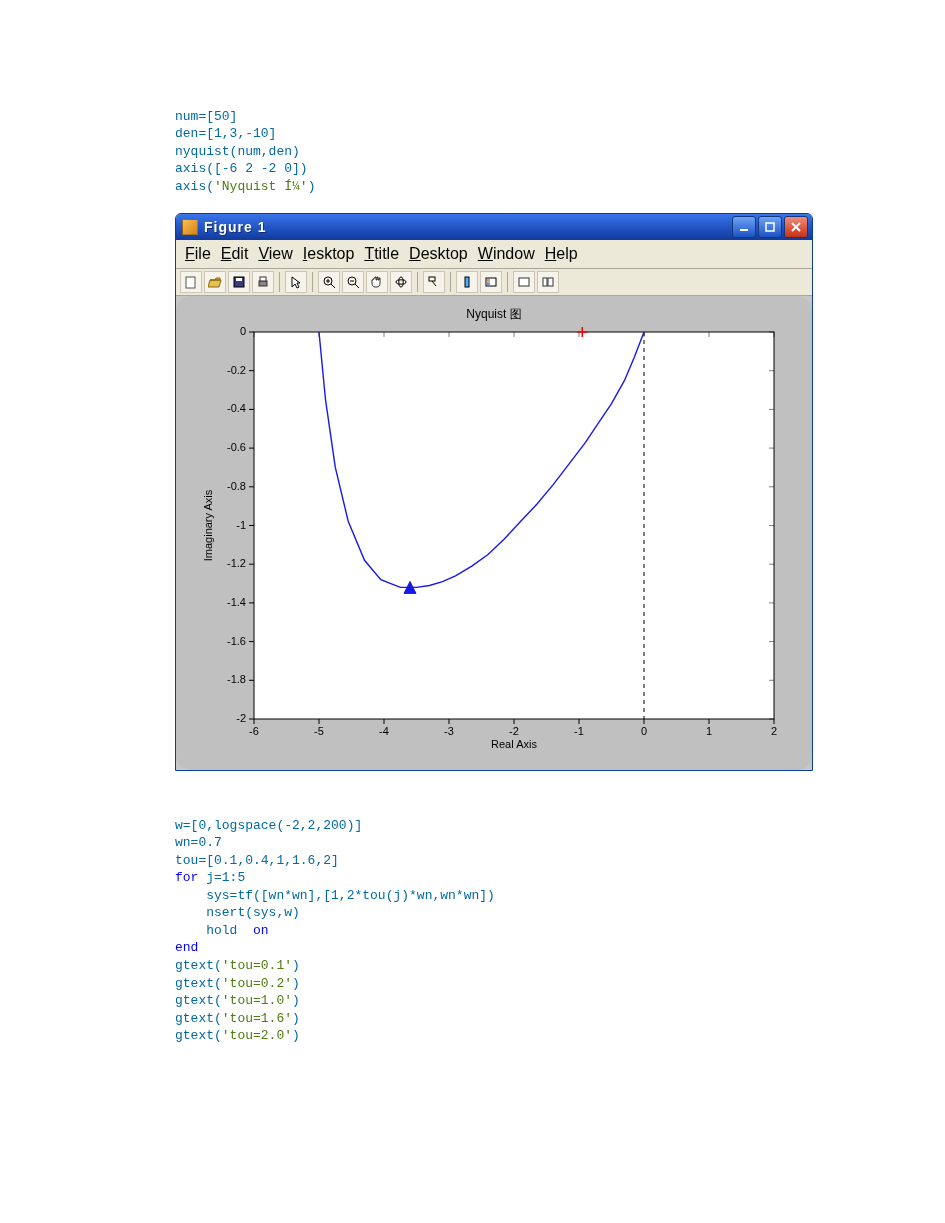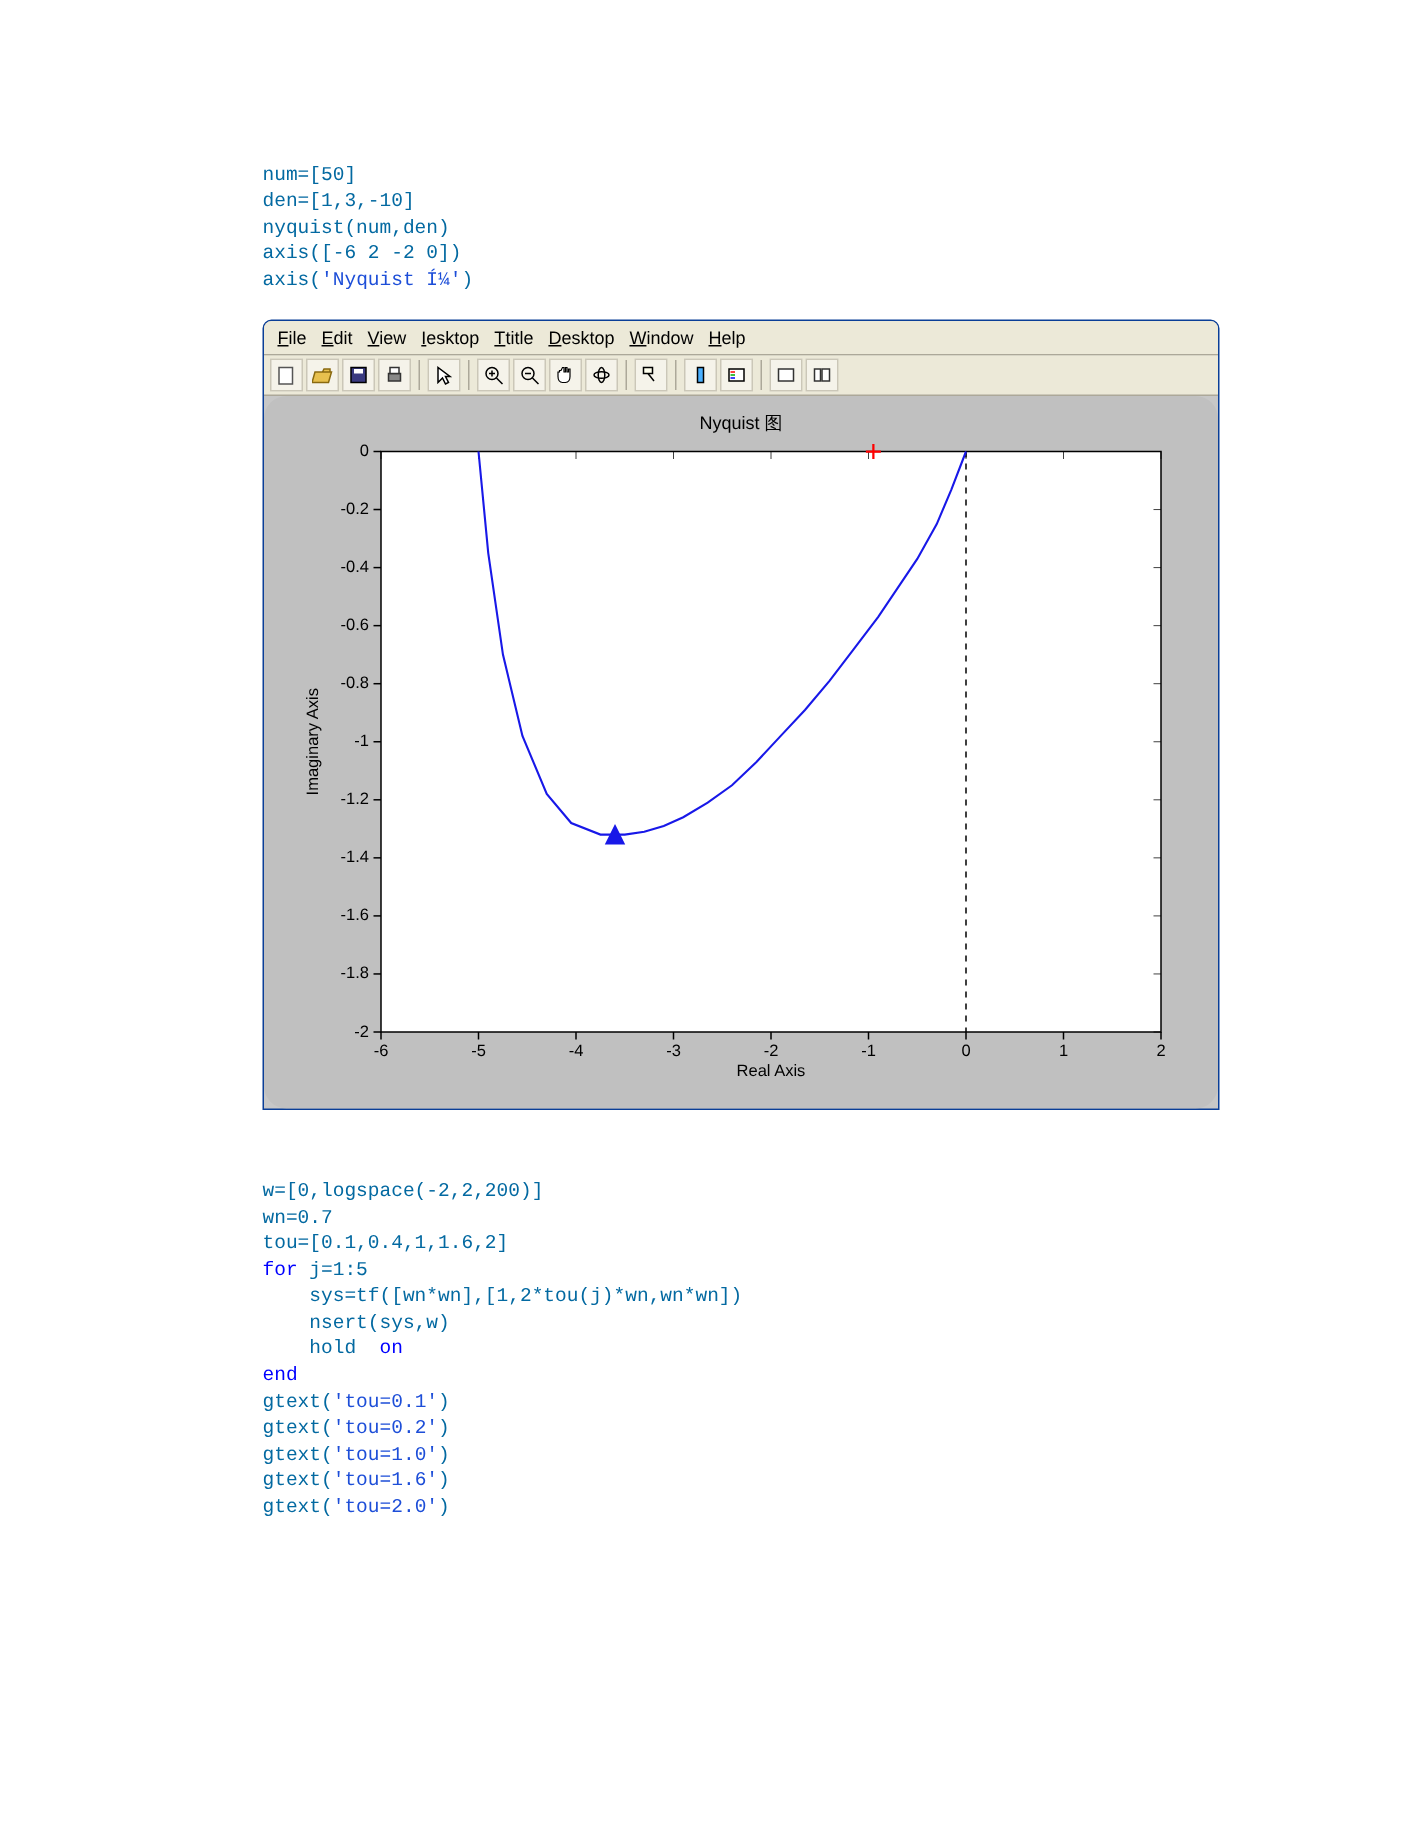--- a/index.html
+++ b/index.html
@@ -17,21 +17,21 @@
     box-sizing: border-box;
     padding: 90px 145px 40px 175px;
     position: relative;
   }
   .codeblock {
     white-space: pre;
     font-family: "Courier New", Courier, monospace;
     font-size: 13px;
   }
   .tok-keyword { color: #0000ff; }
-  .tok-string  { color: #1d4ed8; }
+  .tok-string  { color: #4d7c0f; }
   .tok-plain   { color: #0369a1; }
 
   
   .figure-window {
     margin-top: 18px;
     width: 636px;
     border: 1px solid #0a3e97;
     border-radius: 6px 6px 0 0;
     background: #c7c7c7;
     box-shadow: 0 0 0 rgba(0,0,0,0);
@@ -71,21 +71,21 @@
   .win-btn.close {
     background: linear-gradient(to bottom,#f08b7a,#c93113);
   }
   .win-btn svg { display:block; }
 
   .menubar {
     background: #ece9d8;
     border-bottom: 1px solid #aca899;
     padding: 3px 6px;
     font-family: Tahoma, Verdana, sans-serif;
-    font-size: 12px;
+    font-size: 16px;
     color: #000;
     display: flex;
     gap: 4px;
   }
   .menubar .menu-item {
     padding: 0 3px;
   }
   .menubar .menu-item u { text-decoration: underline; }
 
   .toolbar {
@@ -141,20 +141,41 @@
 
   <div class="codeblock">
 <span class="tok-plain">num=[50]</span>
 <span class="tok-plain">den=[1,3,-10]</span>
 <span class="tok-plain">nyquist(num,den)</span>
 <span class="tok-plain">axis([-6 2 -2 0])</span>
 <span class="tok-plain">axis(</span><span class="tok-string">'Nyquist Í¼'</span><span class="tok-plain">)</span>
 </div>
 
   <div class="figure-window">
+    <div class="titlebar">
+      <div class="app-icon"></div>
+      <div class="title-text">Figure 1</div>
+      <div class="win-btns">
+        <div class="win-btn min">
+          <svg width="10" height="10">
+              <rect x="1" y="7" width="8" height="2" fill="#fff"></rect>
+            </svg>
+        </div>
+        <div class="win-btn max">
+          <svg width="10" height="10">
+              <rect x="1" y="1" width="8" height="8" fill="none" stroke="#fff" stroke-width="1.5"></rect>
+            </svg>
+        </div>
+        <div class="win-btn close">
+          <svg width="10" height="10">
+              <path d="M1 1 L9 9 M9 1 L1 9" stroke="#fff" stroke-width="2"></path>
+            </svg>
+        </div>
+      </div>
+    </div>
 
     <div class="menubar">
       <span class="menu-item"><u>F</u><span>ile</span></span>
       <span class="menu-item"><u>E</u><span>dit</span></span>
       <span class="menu-item"><u>V</u><span>iew</span></span>
       <span class="menu-item"><u>I</u><span>esktop</span></span>
       <span class="menu-item"><u>T</u><span>title</span></span>
       <span class="menu-item"><u>D</u><span>esktop</span></span>
       <span class="menu-item"><u>W</u><span>indow</span></span>
       <span class="menu-item"><u>H</u><span>elp</span></span>

